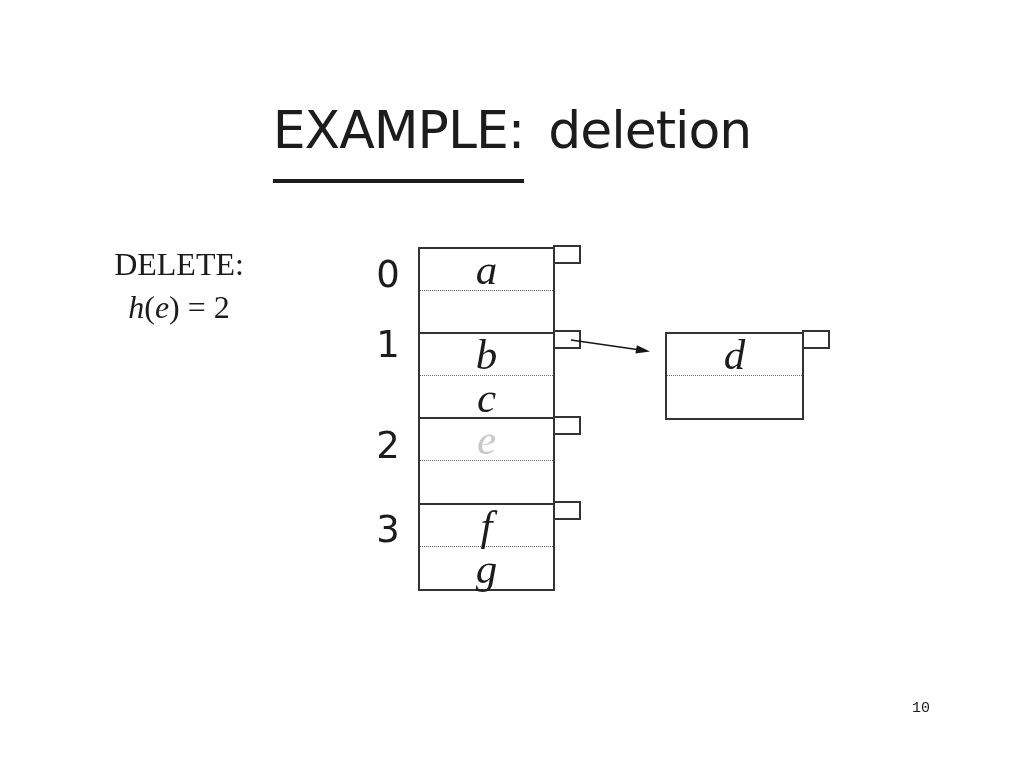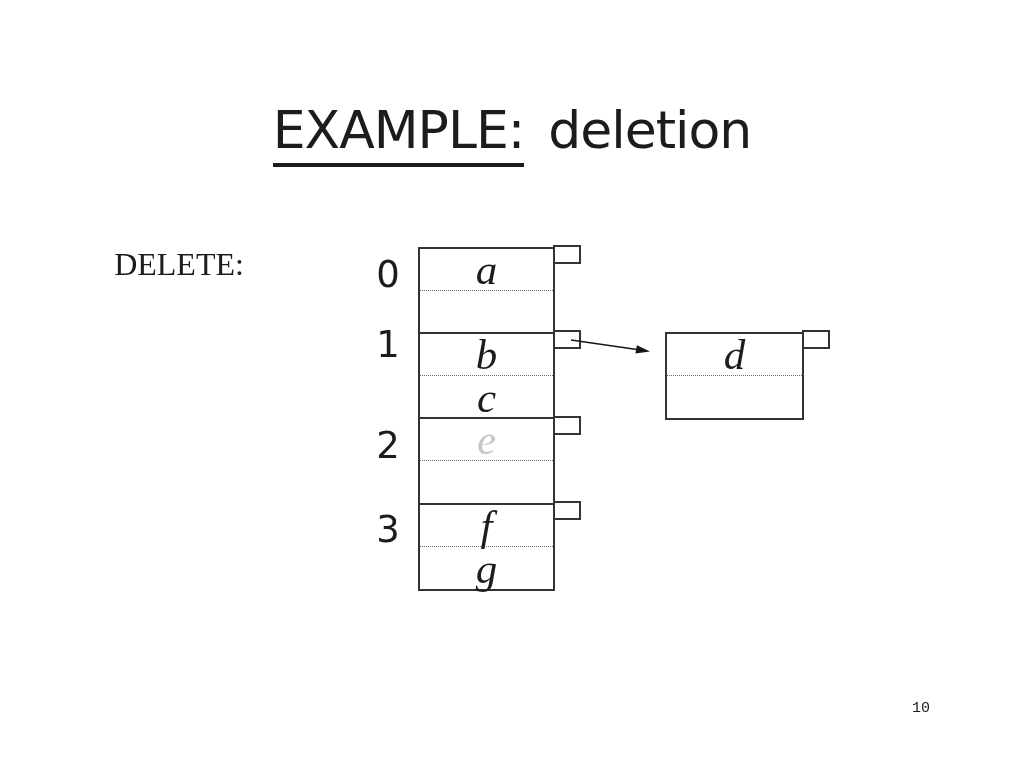--- a/index.html
+++ b/index.html
@@ -25,21 +25,21 @@
     position: absolute;
     top: 100px; left: 0; right: 0;
     text-align: center;
     font-size: 52px;
     letter-spacing: -1px;
     white-space: nowrap;
   }
   .title-hl {
     display: inline-block;
     border-bottom: 4px solid var(--ink);
-    padding-bottom: 3px;
+    padding-bottom: 19px;
   }
   .title-rest { margin-left: 24px; margin-top: 25px; }
 
   
   .delete-panel {
     position: absolute;
     left: 84px; top: 243px; width: 190px;
     text-align: center;
     font-family: "Liberation Serif", serif;
     font-size: 32px;
@@ -102,20 +102,21 @@
 <body>
 
 <div class="slide">
 
   <div class="title">
     <span class="title-hl">EXAMPLE:</span><span class="title-rest">deletion</span>
   </div>
 
   <div class="delete-panel">
     <div>DELETE:</div>
+    <div class="formula"><i>h</i><span>(</span><i>e</i><span>) = 2</span></div>
   </div>
 
   <div class="idx" style="top:256px">0</div>
   <div class="idx" style="top:326px">1</div>
   <div class="idx" style="top:427px">2</div>
   <div class="idx" style="top:511px">3</div>
 
   <div class="bucket" style="top:247px;height:87px">
     <div class="slot-top">
       <span class="entry">a</span>

